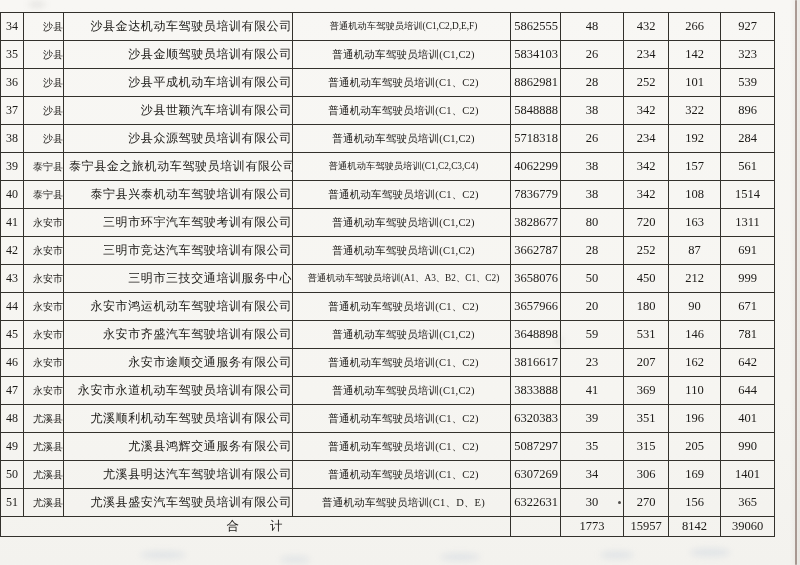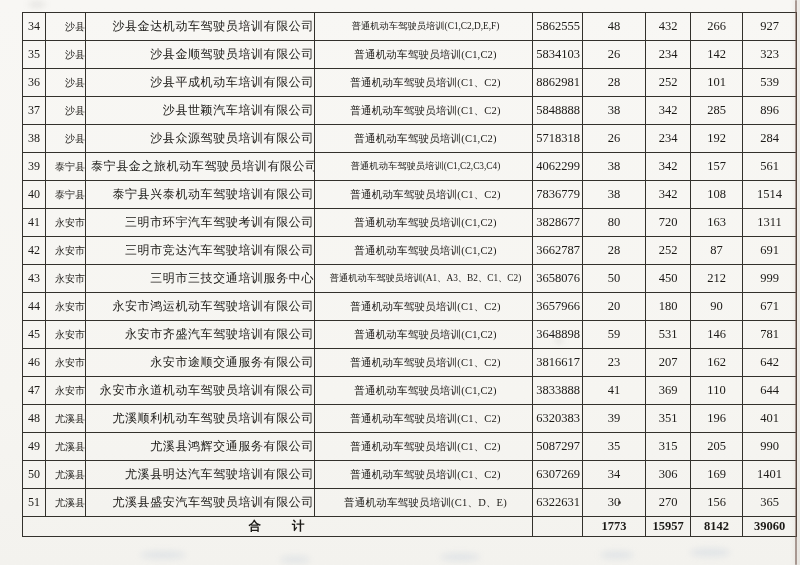--- a/index.html
+++ b/index.html
@@ -9,36 +9,36 @@
     background: #f7f6f3;
     font-family: "Liberation Serif", "DejaVu Serif", serif;
   }
   .page {
     position: relative;
     width: 800px; height: 565px;
     background: linear-gradient(180deg, #f8f7f4 0%, #f6f5f1 70%, #f3f2ee 100%);
   }
   table.doc-table {
     position: absolute;
-    left: 22px; top: 12px;
+    left: 0; top: 12px;
     width: 774px;
     border-collapse: collapse;
     table-layout: fixed;
     background: transparent;
   }
   .doc-table td {
     border: 1.5px solid #33312c;
     color: #1c1a17;
     overflow: hidden;
     white-space: nowrap;
     vertical-align: middle;
     padding: 0;
   }
   .doc-table tr.row { height: 28px; }
-  .doc-table tr.total-row { height: 20px; font-weight: bold; }
+  .doc-table tr.total-row { height: 20px; }
   .c-seq     { text-align: center; font-size: 12px; }
   .c-county  { text-align: right; font-size: 10px; }
   .c-company { text-align: right; font-size: 12px; padding-left: 5px !important; letter-spacing: 0.6px; }
   .c-training{ text-align: center; font-size: 10.5px; padding-left: 4px !important; letter-spacing: 0.2px; }
   .c-training.tight { font-size: 9.3px; letter-spacing: 0; }
   .c-phone   { text-align: right; font-size: 12.5px; padding-right: 2px !important; margin-left: 40px; }
   .c-num     { text-align: center; font-size: 12.5px; }
   .c-total-label { text-align: center; font-size: 12.5px; letter-spacing: 2px; }
   
   .scan-edge {
@@ -121,21 +121,21 @@
           <td class="c-num">539</td>
         </tr>
         <tr class="row">
           <td class="c-seq">37</td>
           <td class="c-county">沙县</td>
           <td class="c-company">沙县世颖汽车培训有限公司</td>
           <td class="c-training">普通机动车驾驶员培训(C1、C2)</td>
           <td class="c-phone">5848888</td>
           <td class="c-num">38</td>
           <td class="c-num">342</td>
-          <td class="c-num">285</td>
+          <td class="c-num">322</td>
           <td class="c-num">896</td>
         </tr>
         <tr class="row">
           <td class="c-seq">38</td>
           <td class="c-county">沙县</td>
           <td class="c-company">沙县众源驾驶员培训有限公司</td>
           <td class="c-training">普通机动车驾驶员培训(C1,C2)</td>
           <td class="c-phone">5718318</td>
           <td class="c-num">26</td>
           <td class="c-num">234</td>

